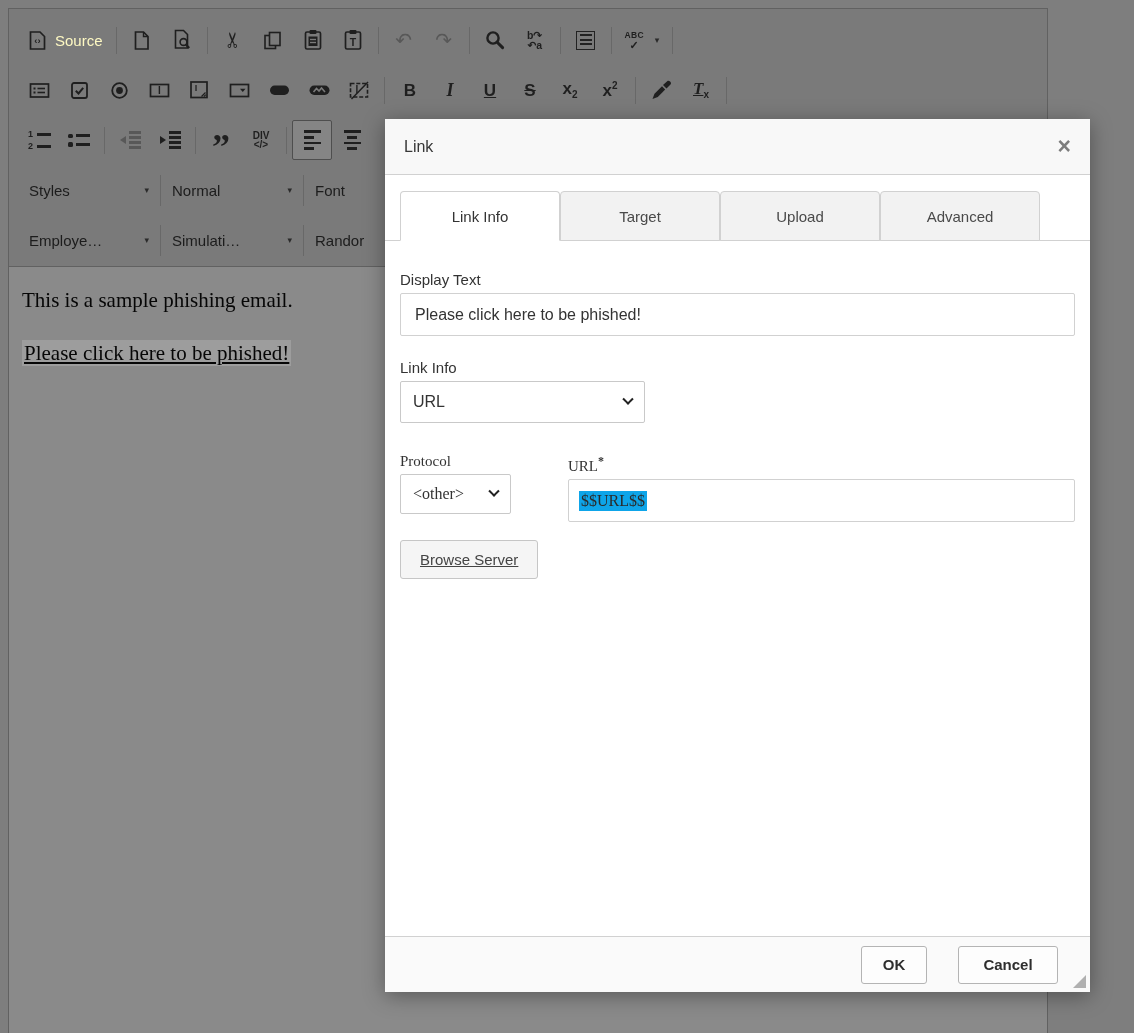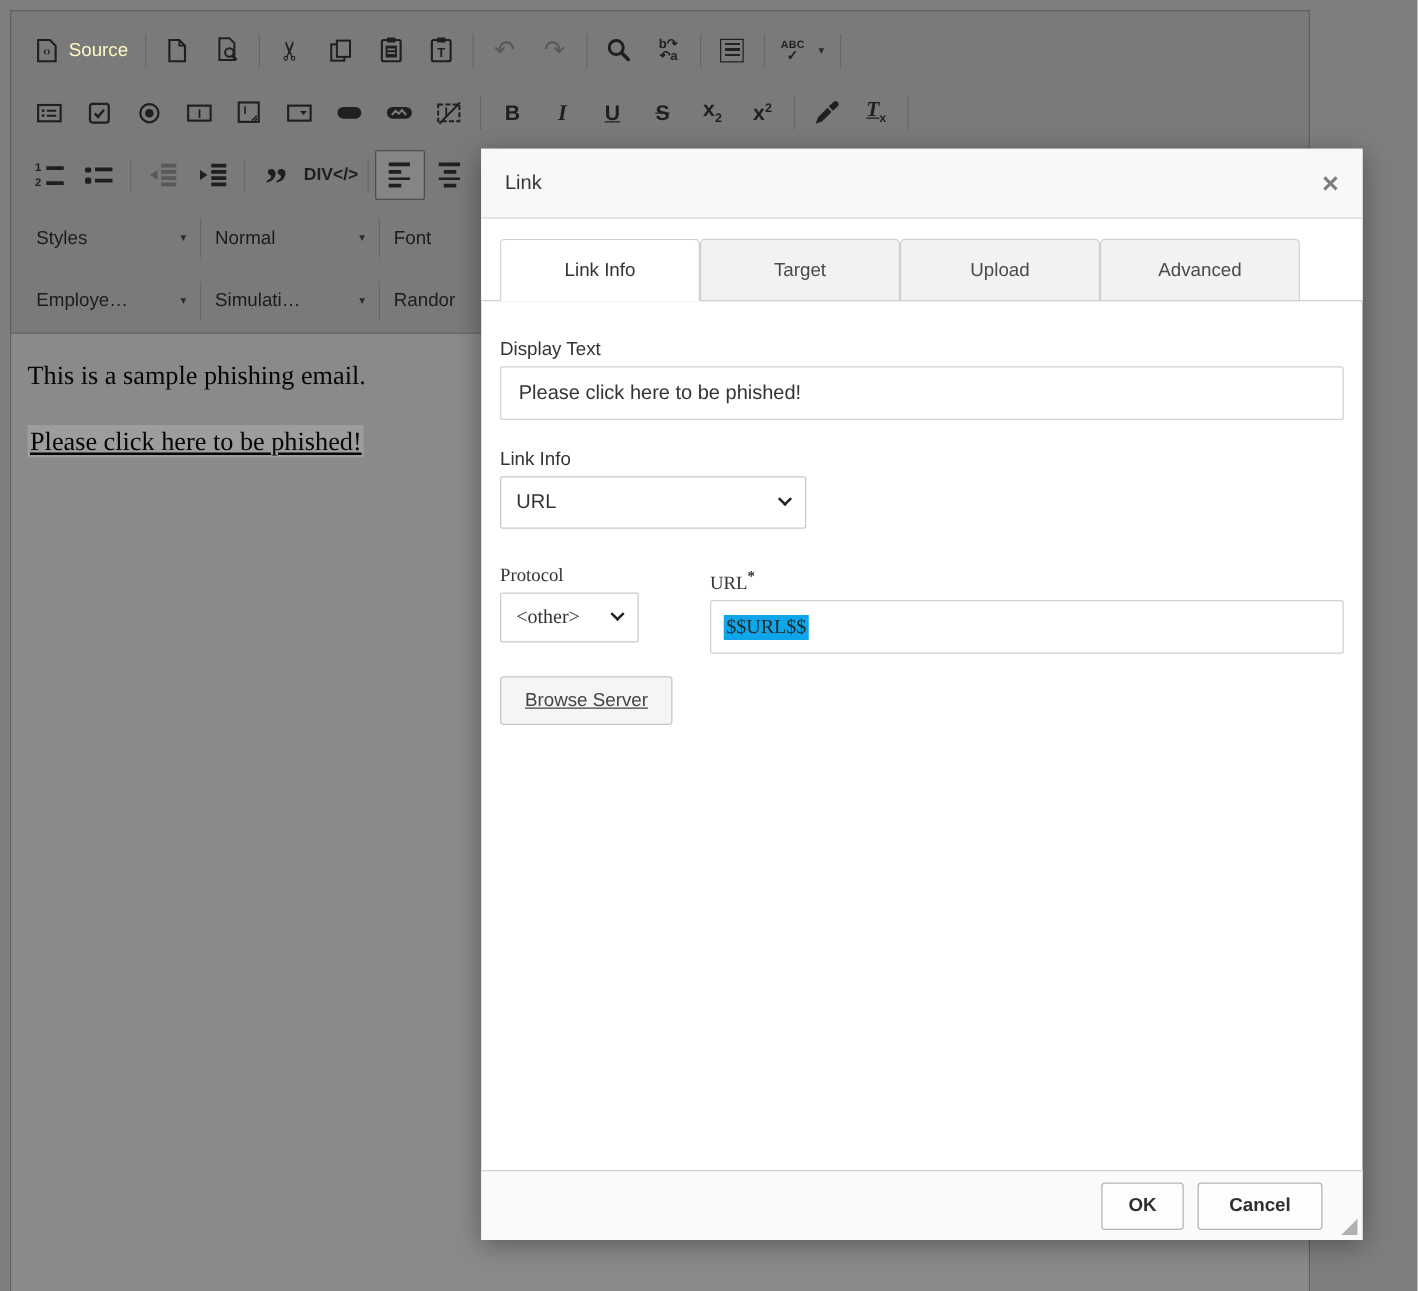--- a/index.html
+++ b/index.html
@@ -43,21 +43,21 @@
   .ic-list b { width:14px; height:3px; background:currentColor; }
   .ic-list u { width:4.5px; height:4.5px; background:currentColor; border-radius:1.5px; text-decoration:none; }
   .ic-ind { display:flex; align-items:center; gap:3px; }
   .ic-ind .bars { display:flex; flex-direction:column; gap:2.6px; }
   .ic-ind .bars b { width:12px; height:2.6px; background:currentColor; }
   .ic-ind em { width:0; height:0; border-top:4.5px solid transparent; border-bottom:4.5px solid transparent; }
   .ic-ind.out em { border-right:6px solid currentColor; }
   .ic-ind.in em { border-left:6px solid currentColor; }
   .ic-quote { font-family:"Liberation Serif",serif; font-weight:bold; font-size:36px; line-height:14px;
               display:inline-block; transform:translateY(7px); }
-  .ic-div { display:flex; flex-direction:row; line-height:9.5px; font-size:14px; font-weight:bold; }
+  .ic-div { display:flex; flex-direction:column; line-height:9.5px; font-size:10px; font-weight:bold; }
   .ic-align { display:flex; flex-direction:column; gap:3px; }
   .ic-align b { height:2.8px; background:currentColor; }
   .ic-align b:nth-child(odd) { width:17px; }
   .ic-align b:nth-child(even) { width:10px; }
   .ic-align.ac { align-items:center; }
   .tbtn.active { border:1px solid #4e4e4e; background:#858585; border-radius:2px; }
   .combo { display:flex; align-items:center; justify-content:space-between; width:132px;
            padding:0 6px; font-size:15px; color:#1c1c1c; height:34px; }
   .combo:first-child { margin-left:4px; }
 
@@ -99,21 +99,21 @@
   .sel-protocol { width:111px; height:40px; margin-top:1px; }
   .col-url { flex:1; }
   .browse-btn { margin-top:18px; height:39px; padding:0 19px; font-size:15px; color:#444;
                 background:#f5f5f5; border:1px solid #c6c6c6; border-radius:3px; cursor:default;
                 font-family:"Liberation Sans",sans-serif;text-decoration:underline; }
   .dlg-footer { height:56px; flex:none; background:#fafafa; border-top:1px solid #d1d1d1;
                 display:flex; align-items:center; justify-content:flex-end; gap:11px;
                 padding-right:32px; position:relative; }
   .btn { height:38px; border:1px solid #b4b4b4; border-radius:3px; background:#fdfdfd;
          font-weight:bold; font-size:15px; color:#2e2e2e; cursor:default;
-         font-family:"Liberation Sans",sans-serif; }
+         font-family:"Liberation Sans",sans-serif;margin-left:20px; }
   .btn-ok { width:66px; }
   .btn-cancel { width:100px; }
   .resize-handle { position:absolute; right:4px; bottom:4px; width:0; height:0;
                    border-left:13px solid transparent; border-bottom:13px solid #b0b0b0; }
   svg { display:block; }
 </style>
 </head>
 <body>
 
 <div class="editor">

